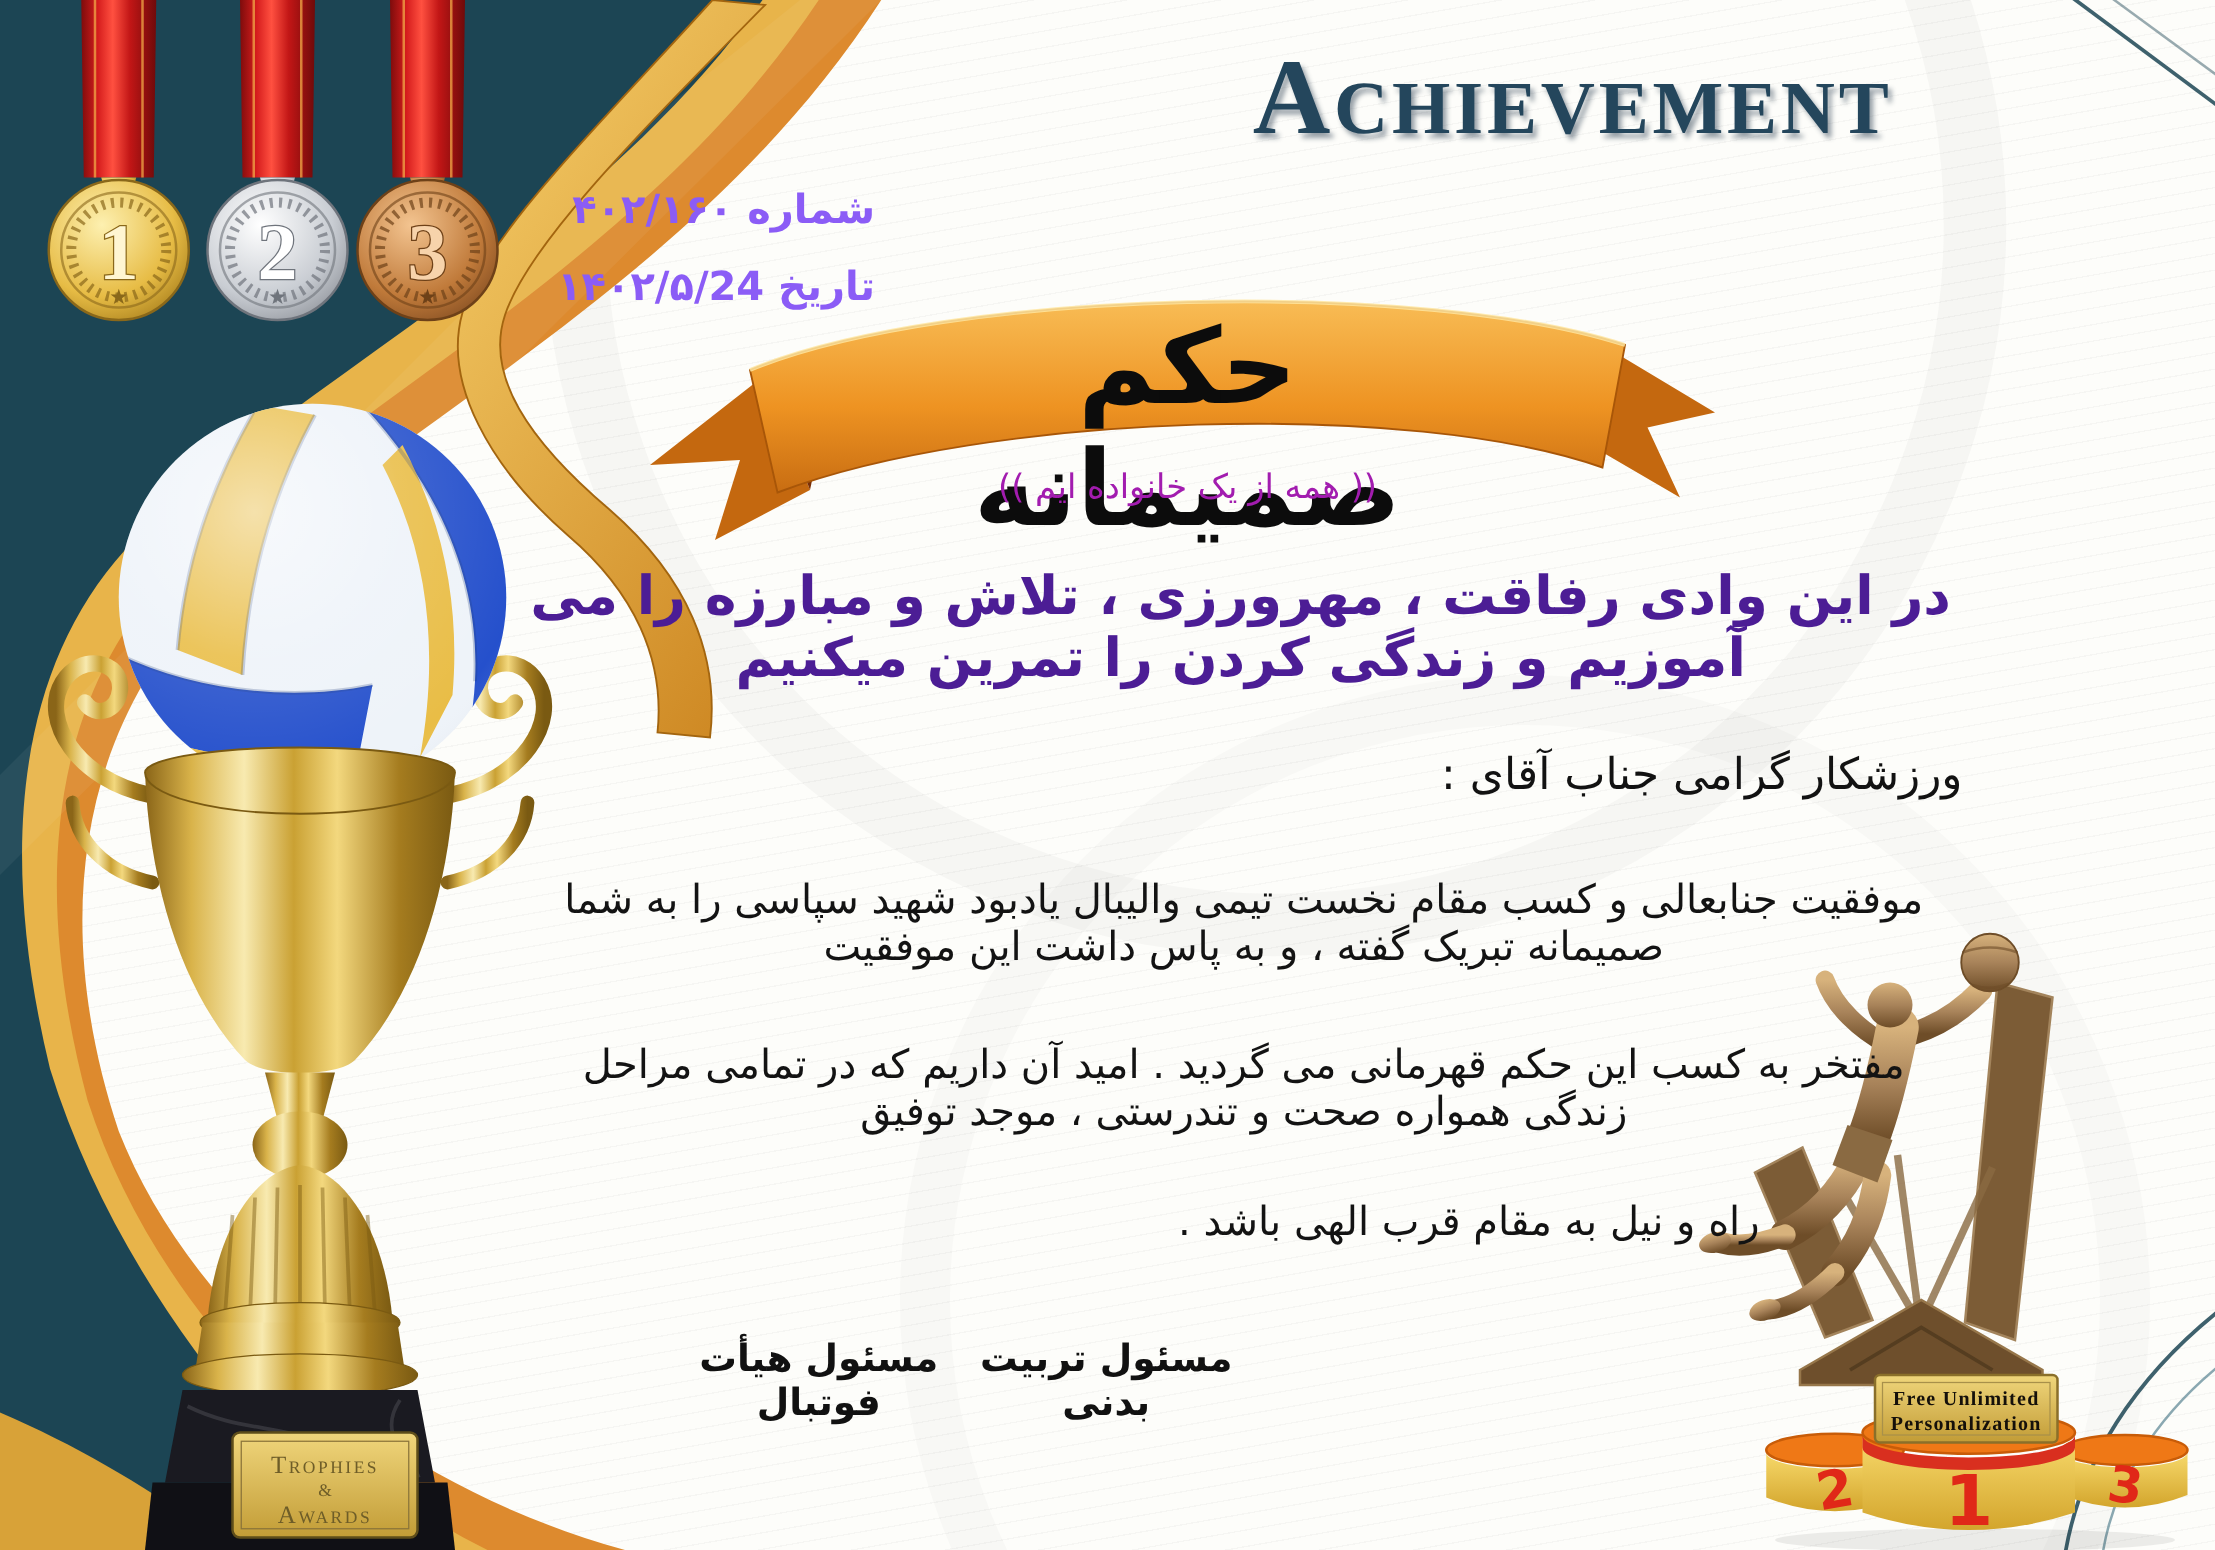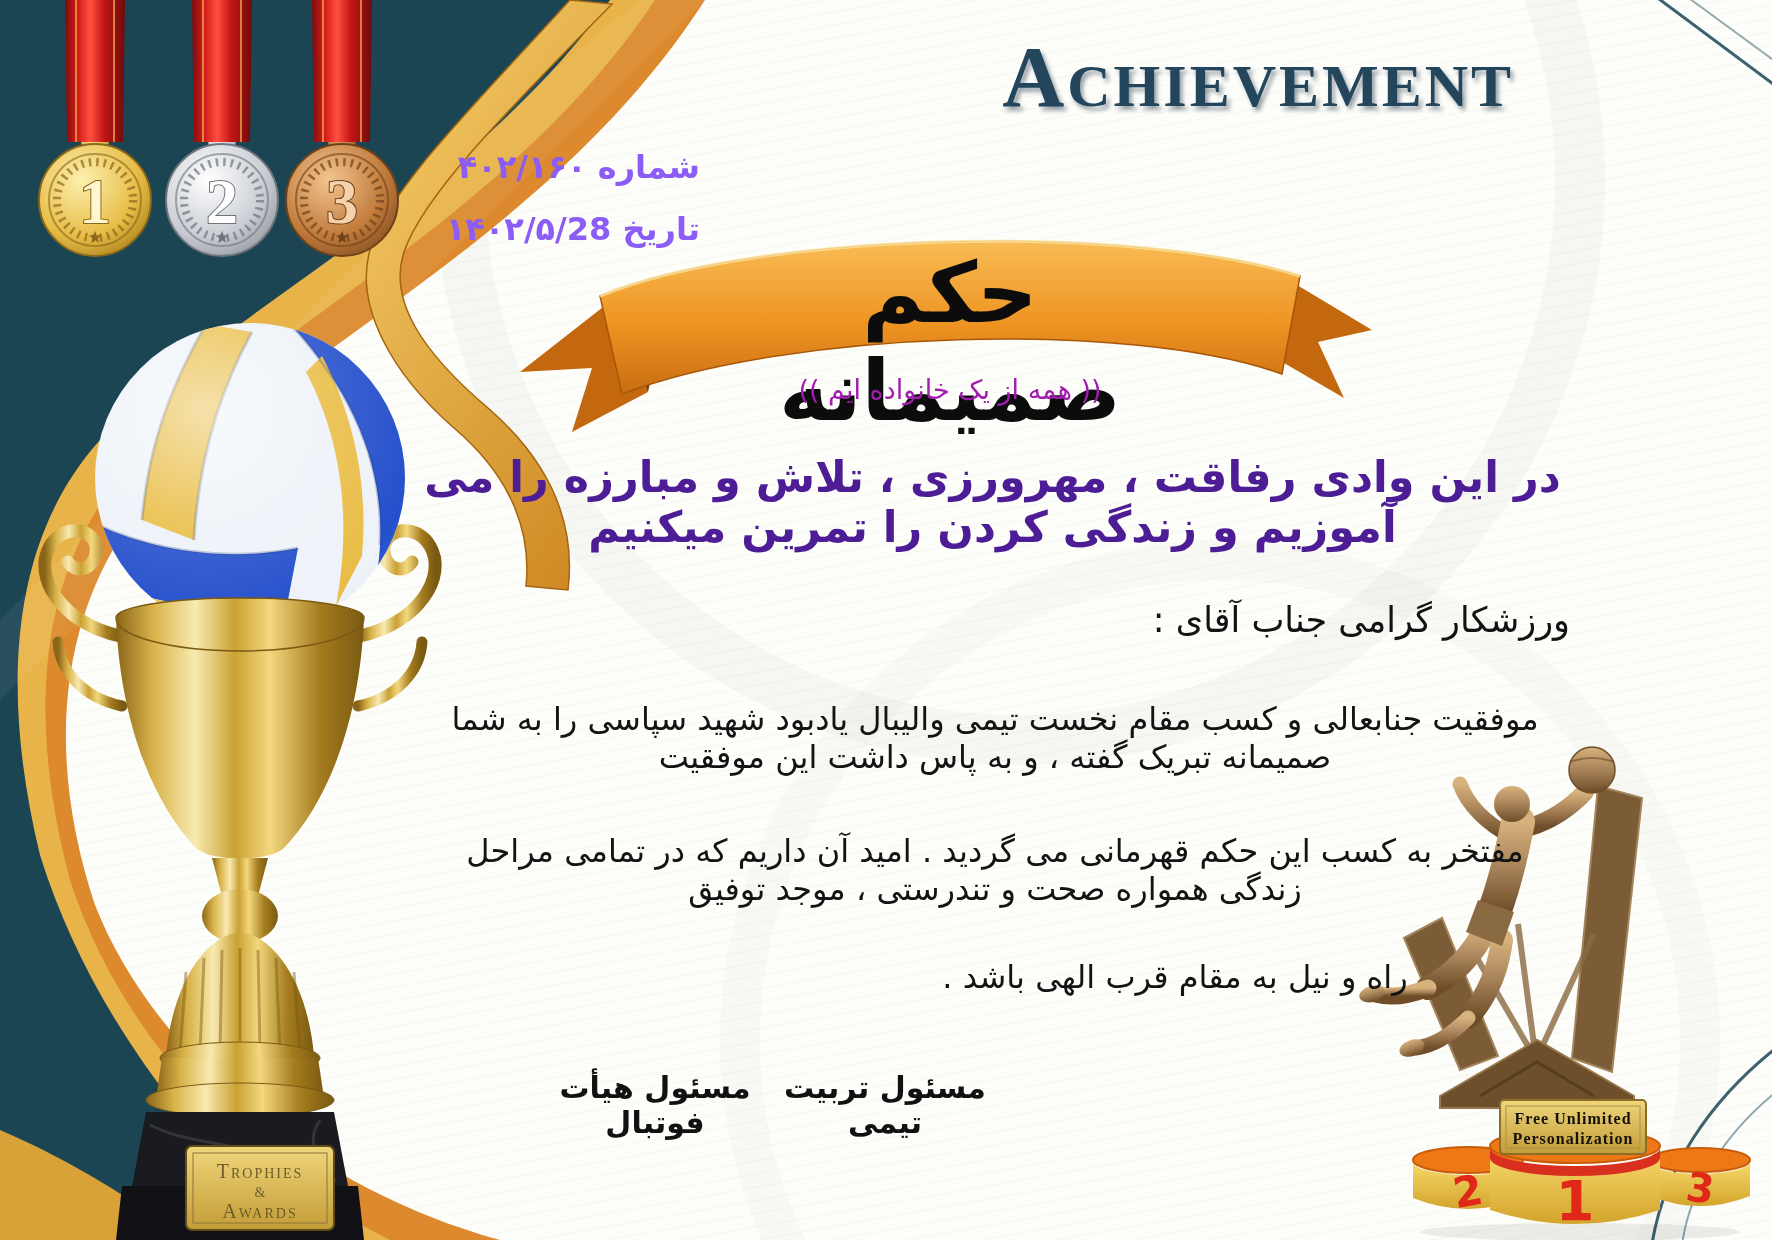--- a/index.html
+++ b/index.html
@@ -278,25 +278,25 @@
       <text x="1573" y="1124" text-anchor="middle" class="serif-svg" font-size="16" font-weight="bold" letter-spacing="1" fill="#15100a">Free Unlimited</text>
       <text x="1573" y="1144" text-anchor="middle" class="serif-svg" font-size="16" font-weight="bold" letter-spacing="1" fill="#15100a">Personalization</text>
     </g>
   </svg>
 
   <div class="txt title">
     <div>Achievement</div>
   </div>
 
   <div class="txt meta serial">شماره ۴۰۲/۱۶۰</div>
-  <div class="txt meta date">تاریخ ۱۴۰۲/۵/28</div>
+  <div class="txt meta date">تاریخ ۱۴۰۲/۵/24</div>
 
   <div class="txt banner-text">حکم صمیمانه</div>
   <div class="txt family">(( همه از یک خانواده ایم ))</div>
   <div class="txt motto">در این وادی رفاقت ، مهرورزی ، تلاش و مبارزه را می آموزیم و زندگی کردن را تمرین میکنیم</div>
   <div class="txt recipient">ورزشکار گرامی جناب آقای :</div>
   <div class="txt body-line b2">مفتخر به کسب این حکم قهرمانی می گردید . امید آن داریم که در تمامی مراحل زندگی همواره صحت و تندرستی ، موجد توفیق</div>
   <div class="txt body-line b1">موفقیت جنابعالی و کسب مقام نخست تیمی والیبال یادبود شهید سپاسی را به شما صمیمانه تبریک گفته ، و به پاس داشت این موفقیت</div>
   <div class="txt body-line b3">راه و نیل به مقام قرب الهی باشد .</div>
 
   <div class="txt sig left">مسئول هیأت فوتبال</div>
-  <div class="txt sig right">مسئول تربیت تیمی</div>
+  <div class="txt sig right">مسئول تربیت بدنی</div>
 </div>
 
 </body></html>

